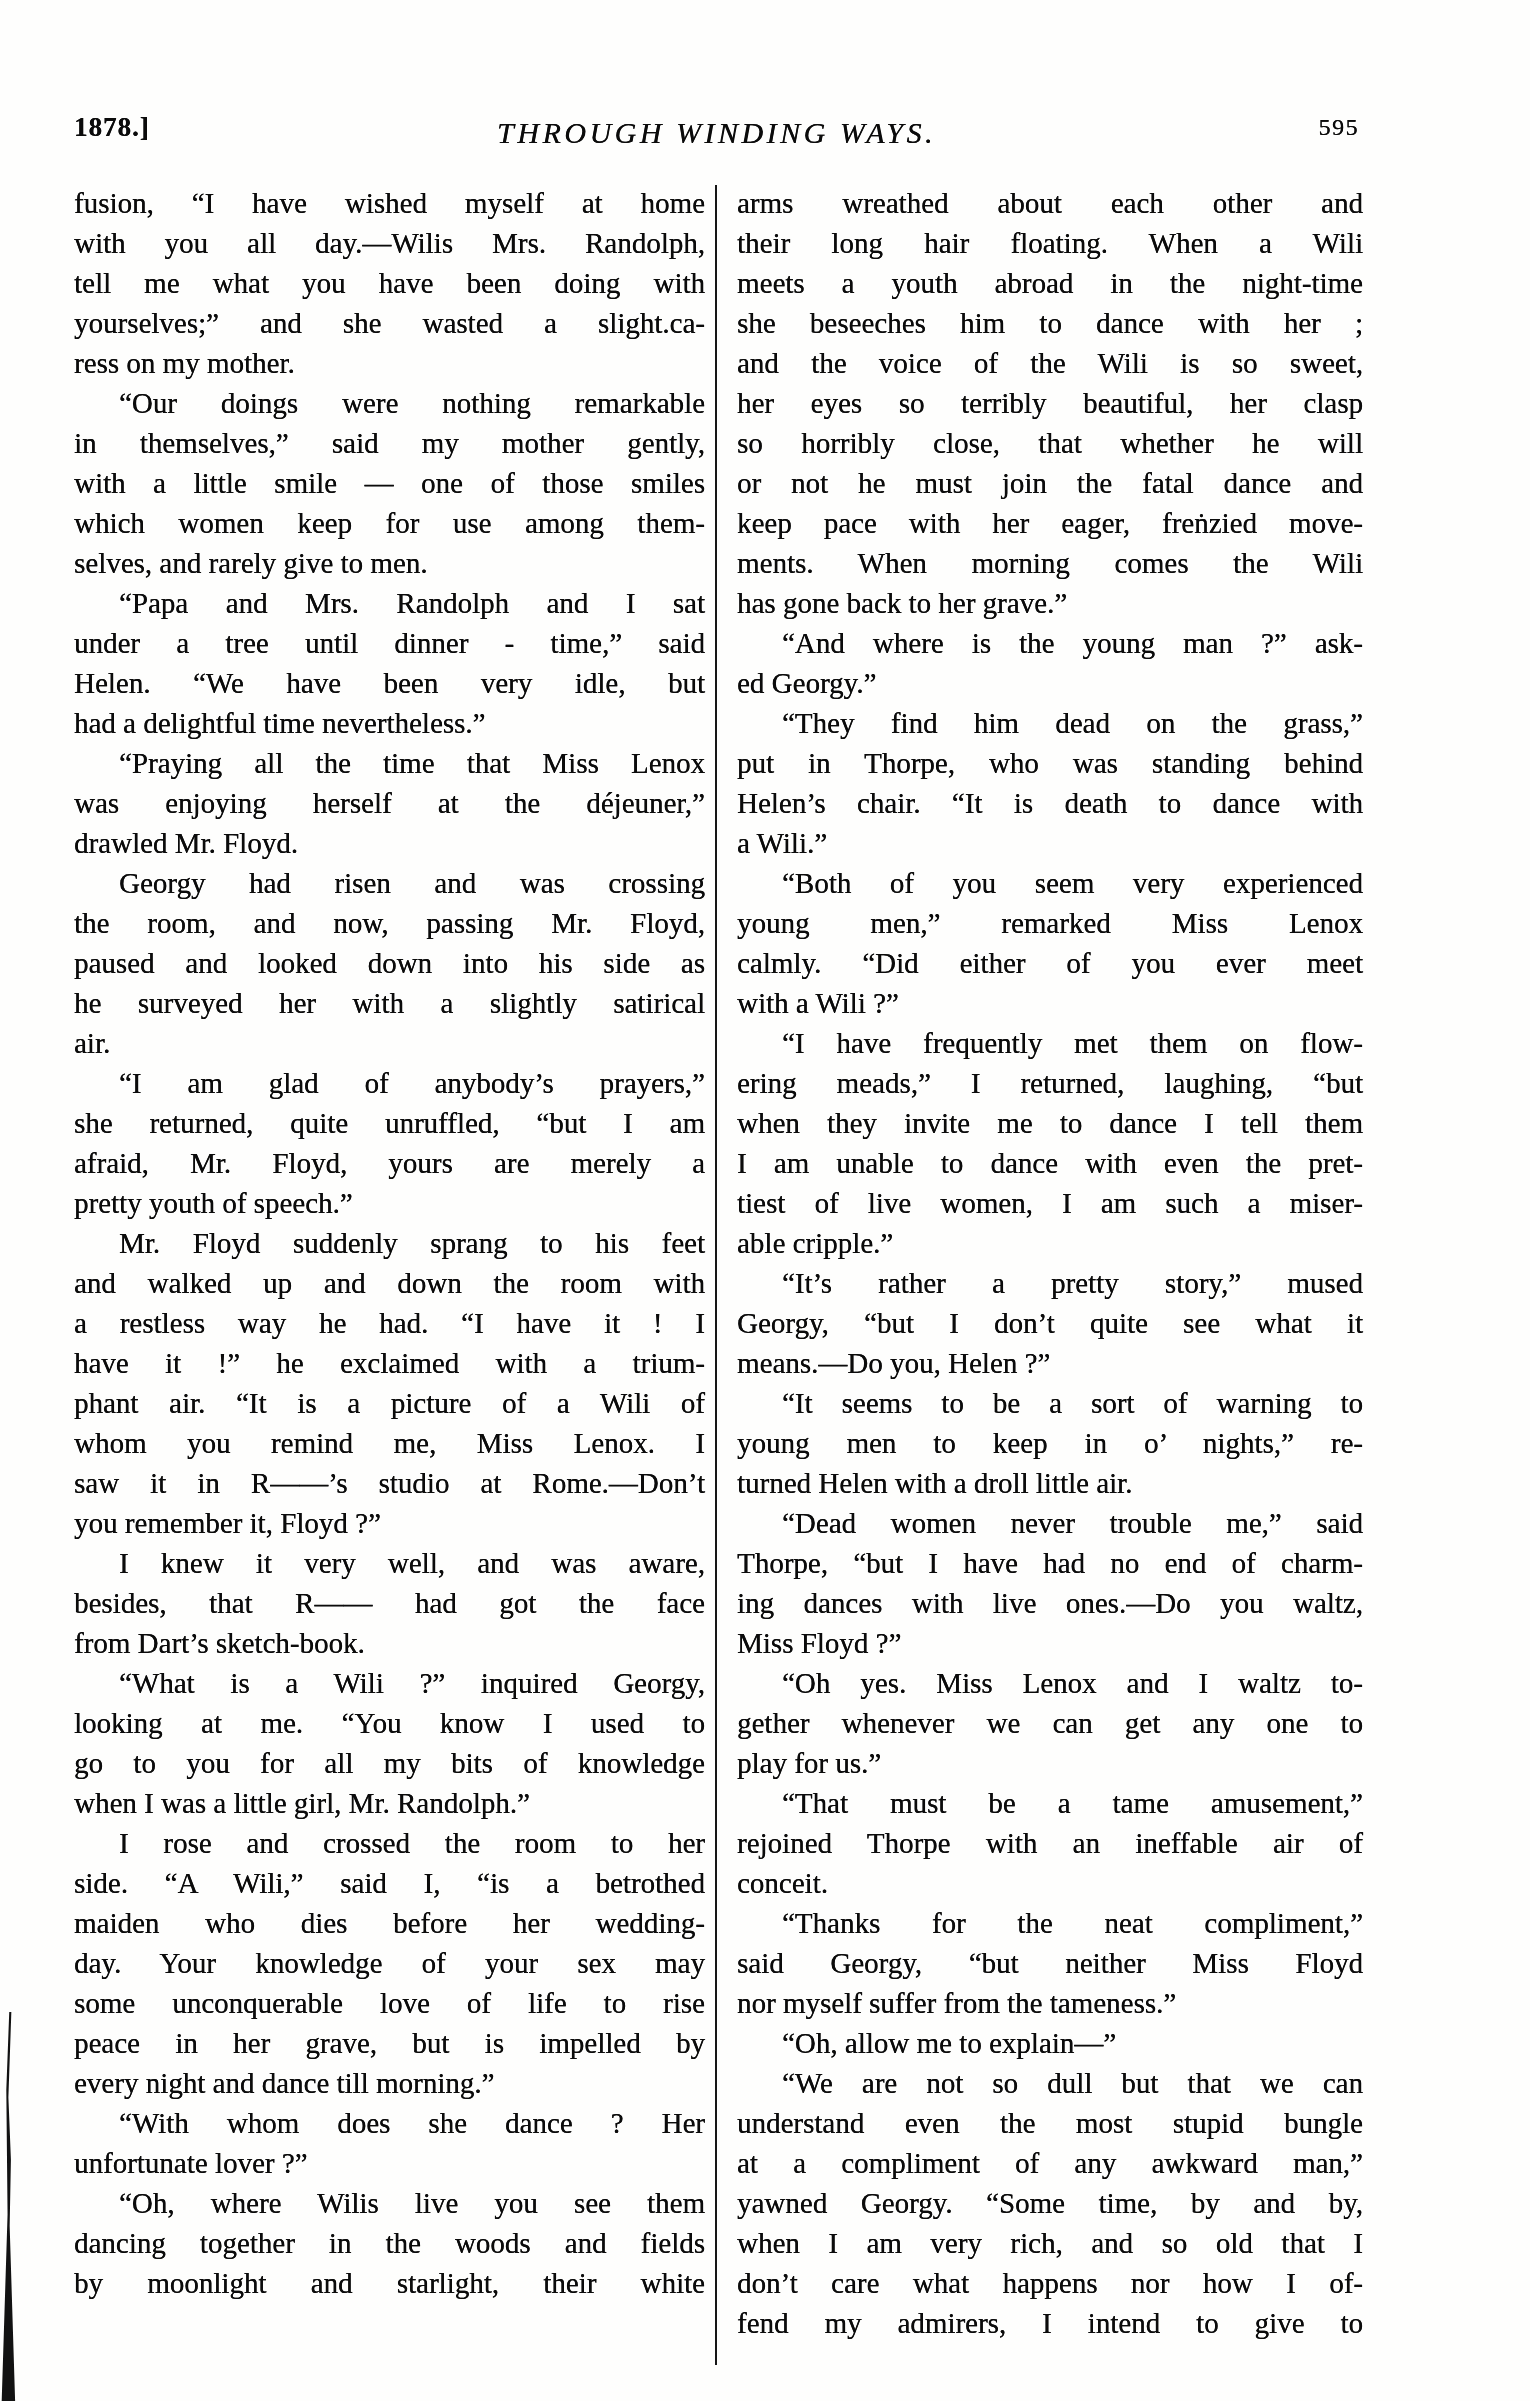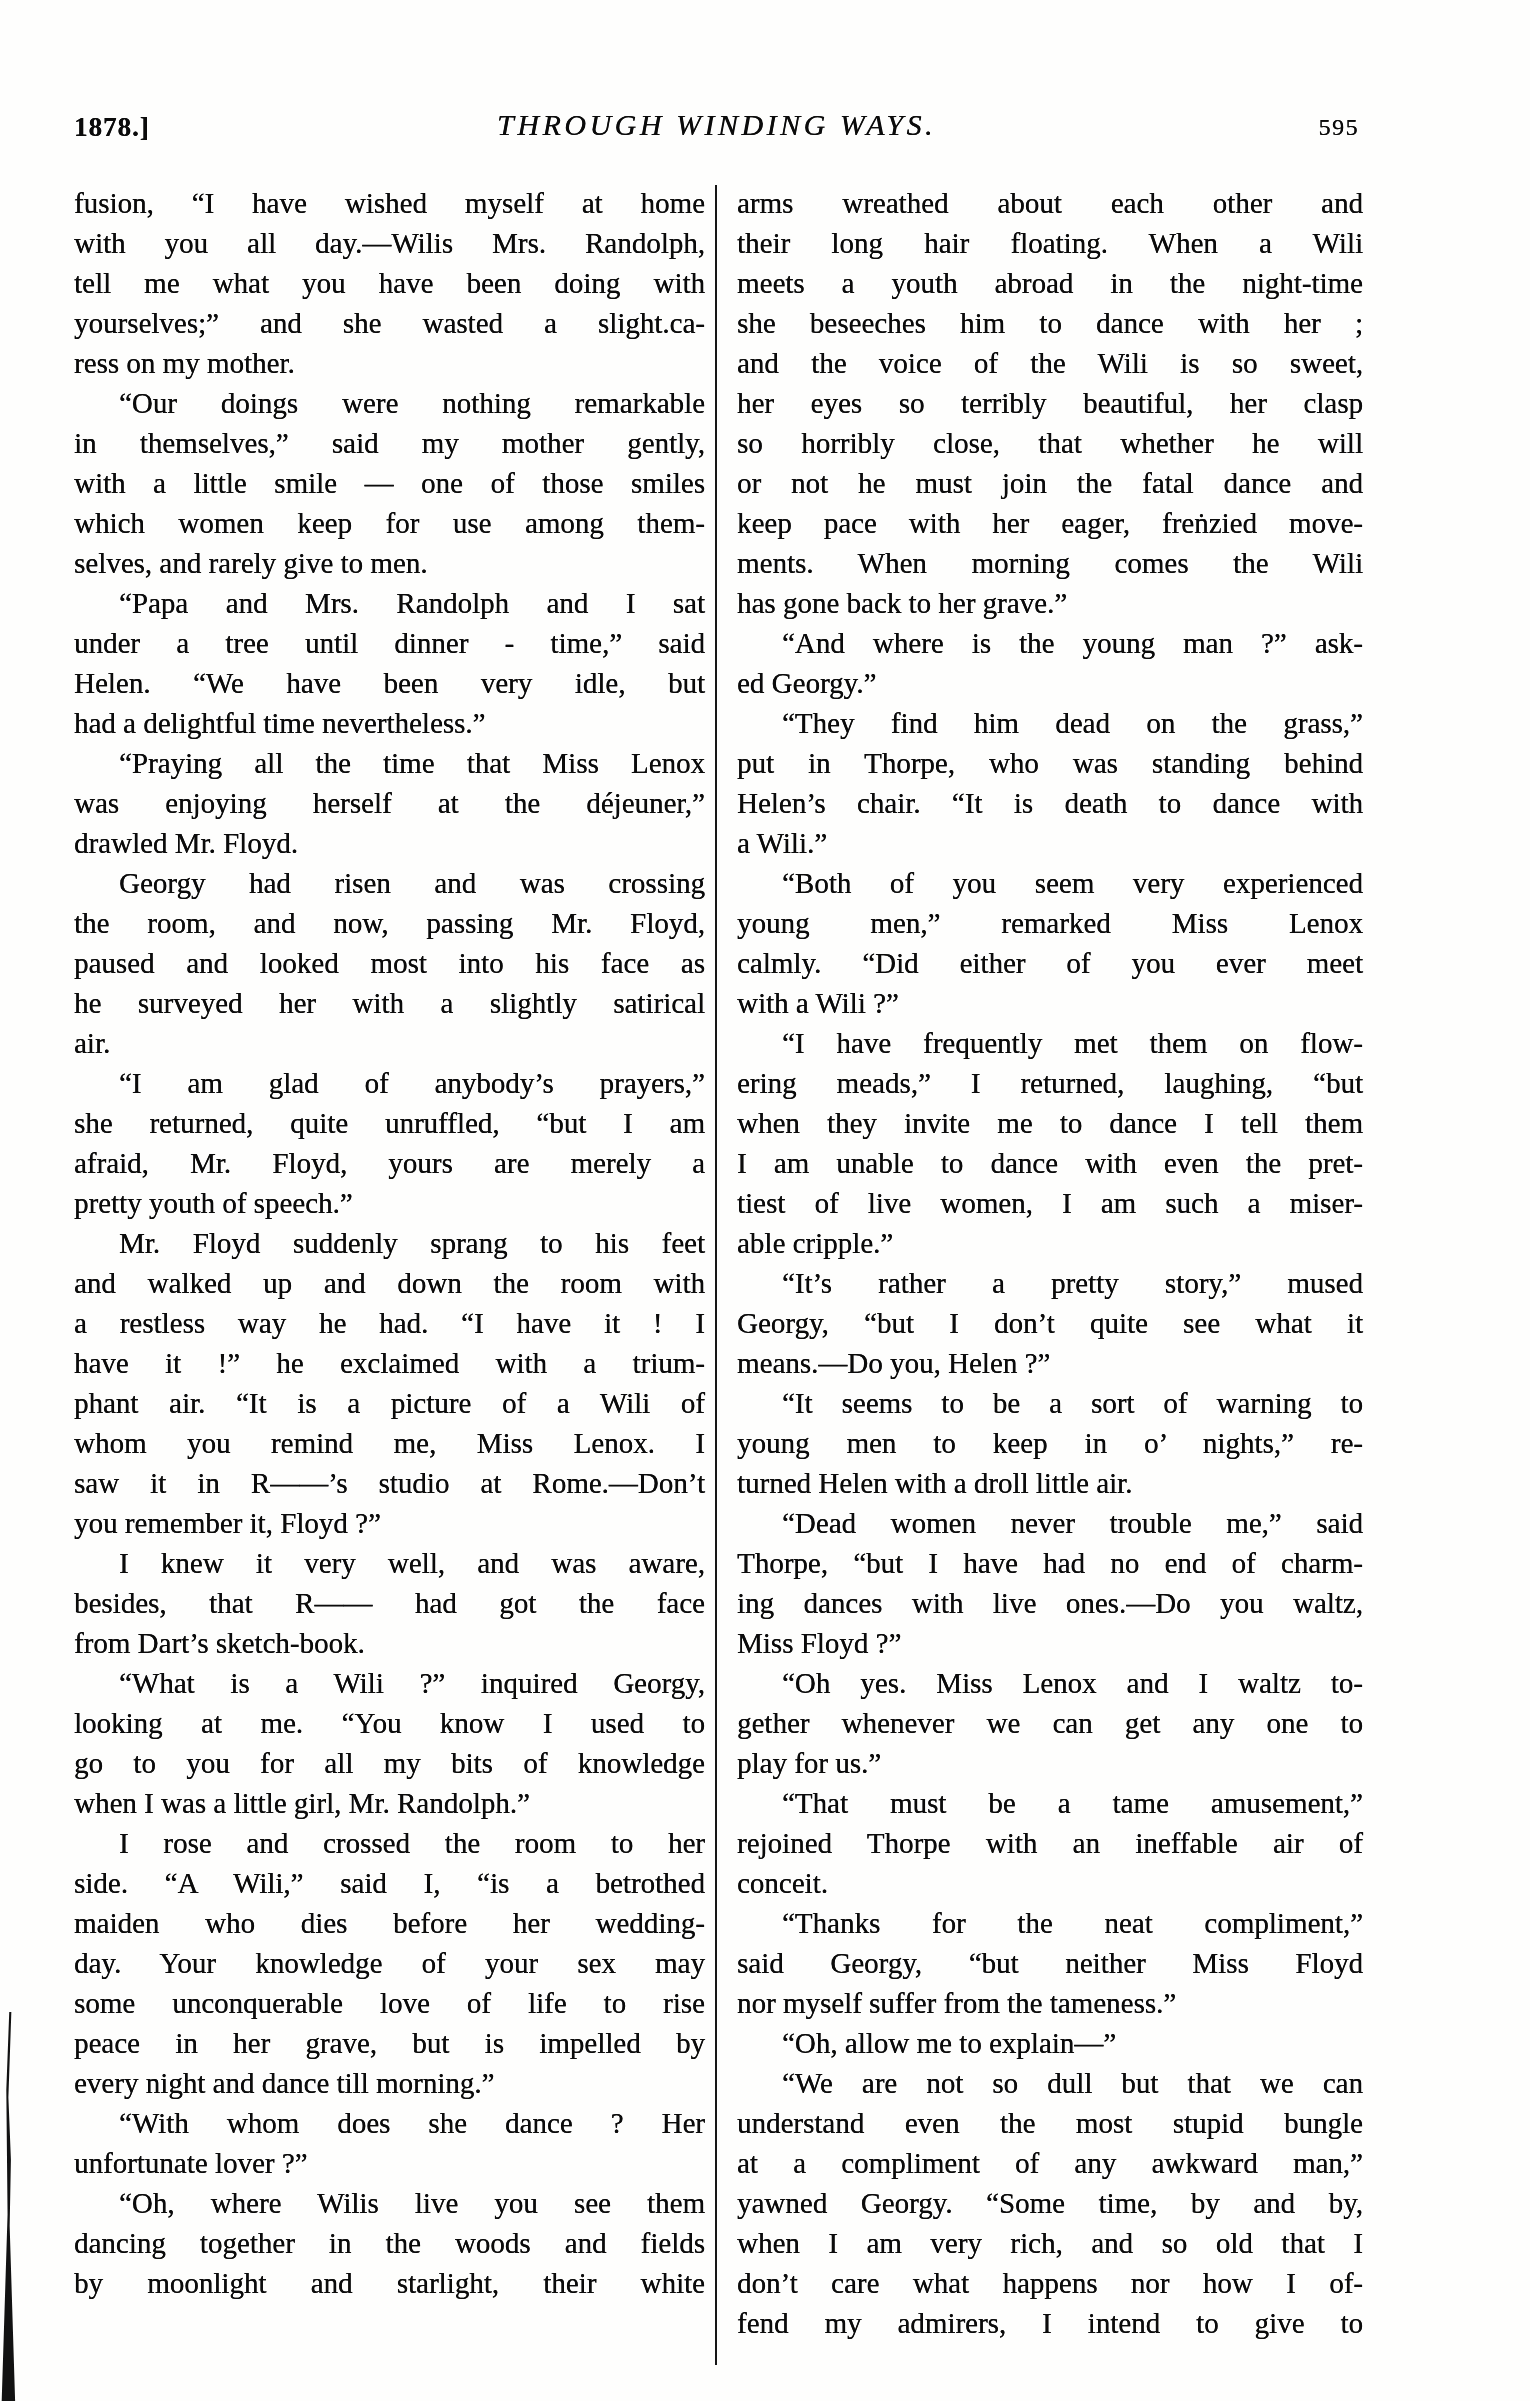--- a/index.html
+++ b/index.html
@@ -30,21 +30,21 @@
     top: 4px;
     font-size: 27px;
     letter-spacing: 1px;
     text-shadow: 0.2px 0 0 currentColor;
     font-weight: bold;
   }
   .head-title {
     position: absolute;
     left: 0;
     width: 100%;
-    top: 0;
+    top: 8px;
     text-align: center;
     font-style: italic;
     font-size: 30px;
     letter-spacing: 3.5px;
     text-shadow: 0.3px 0 0 currentColor;
     white-space: nowrap;
   }
   .page-number {
     position: absolute;
     right: 0;
@@ -123,21 +123,21 @@
         <div class="line last">had a delightful time nevertheless.”</div>
       </div>
       <div class="para">
         <div class="line indent">“Praying all the time that Miss Lenox</div>
         <div class="line">was enjoying herself at the déjeuner,”</div>
         <div class="line last">drawled Mr. Floyd.</div>
       </div>
       <div class="para">
         <div class="line indent">Georgy had risen and was crossing</div>
         <div class="line">the room, and now, passing Mr. Floyd,</div>
-        <div class="line">paused and looked most into his face as</div>
+        <div class="line">paused and looked down into his side as</div>
         <div class="line">he surveyed her with a slightly satirical</div>
         <div class="line last">air.</div>
       </div>
       <div class="para">
         <div class="line indent">“I am glad of anybody’s prayers,”</div>
         <div class="line">she returned, quite unruffled, “but I am</div>
         <div class="line">afraid, Mr. Floyd, yours are merely a</div>
         <div class="line last">pretty youth of speech.”</div>
       </div>
       <div class="para">

